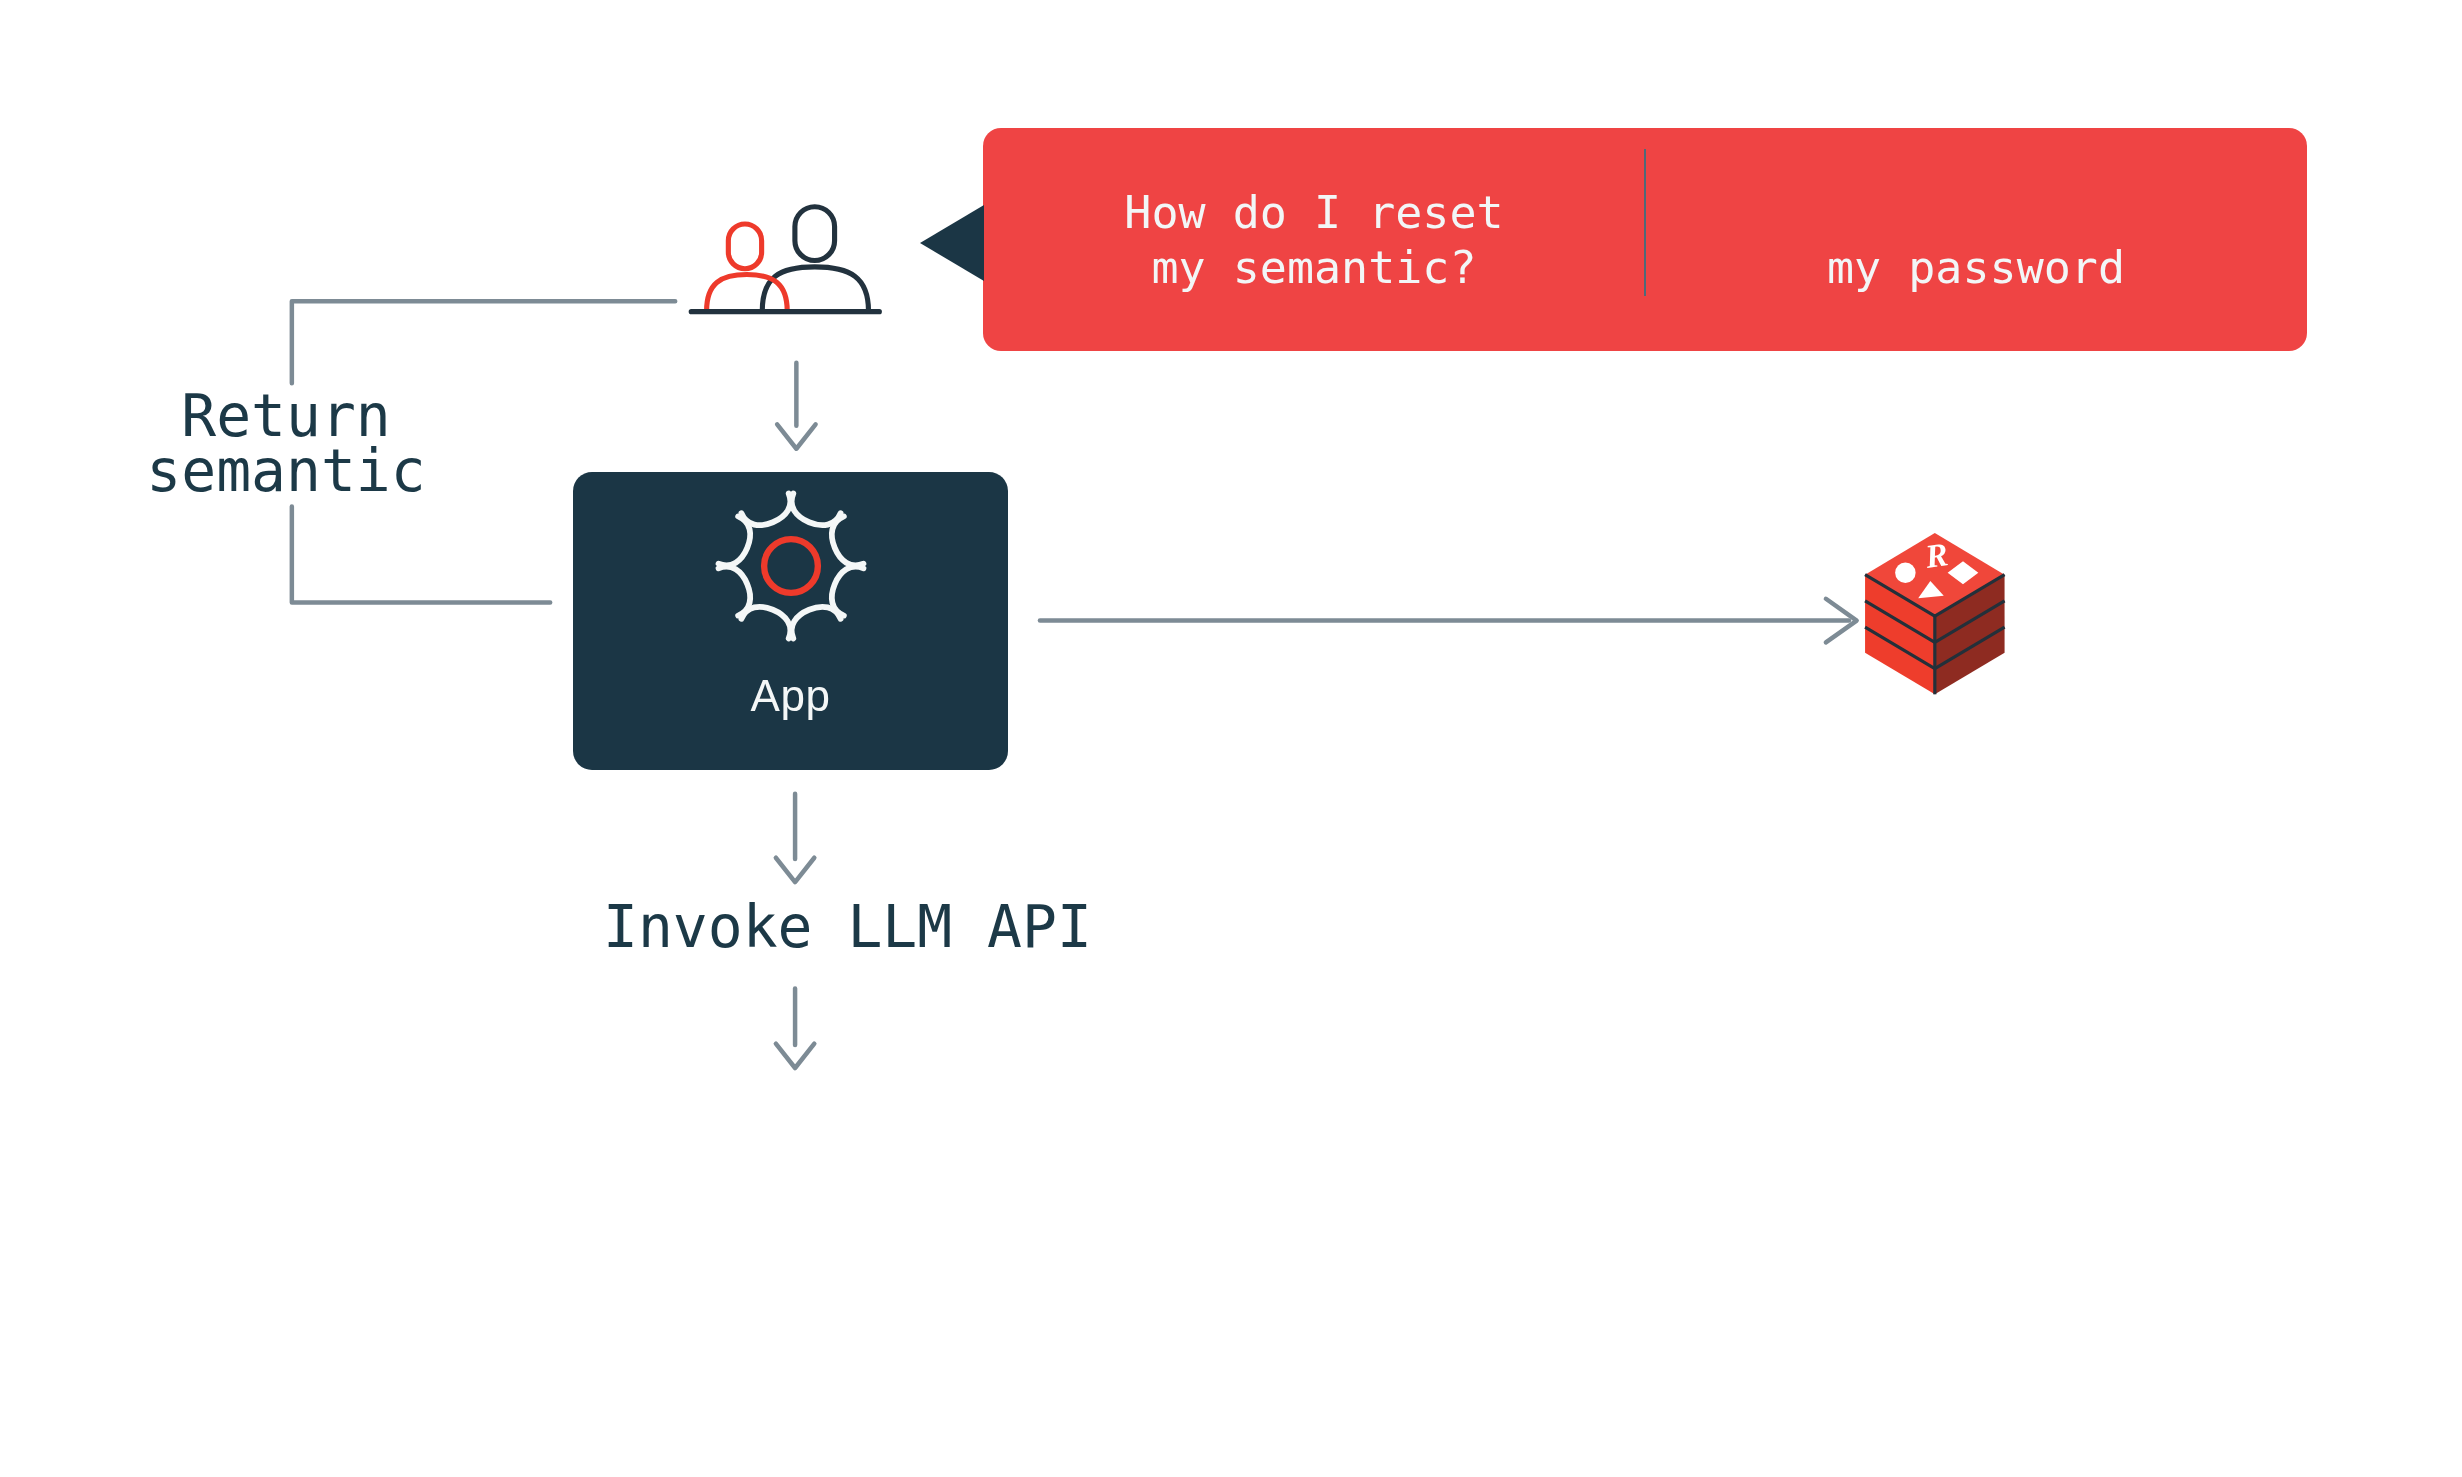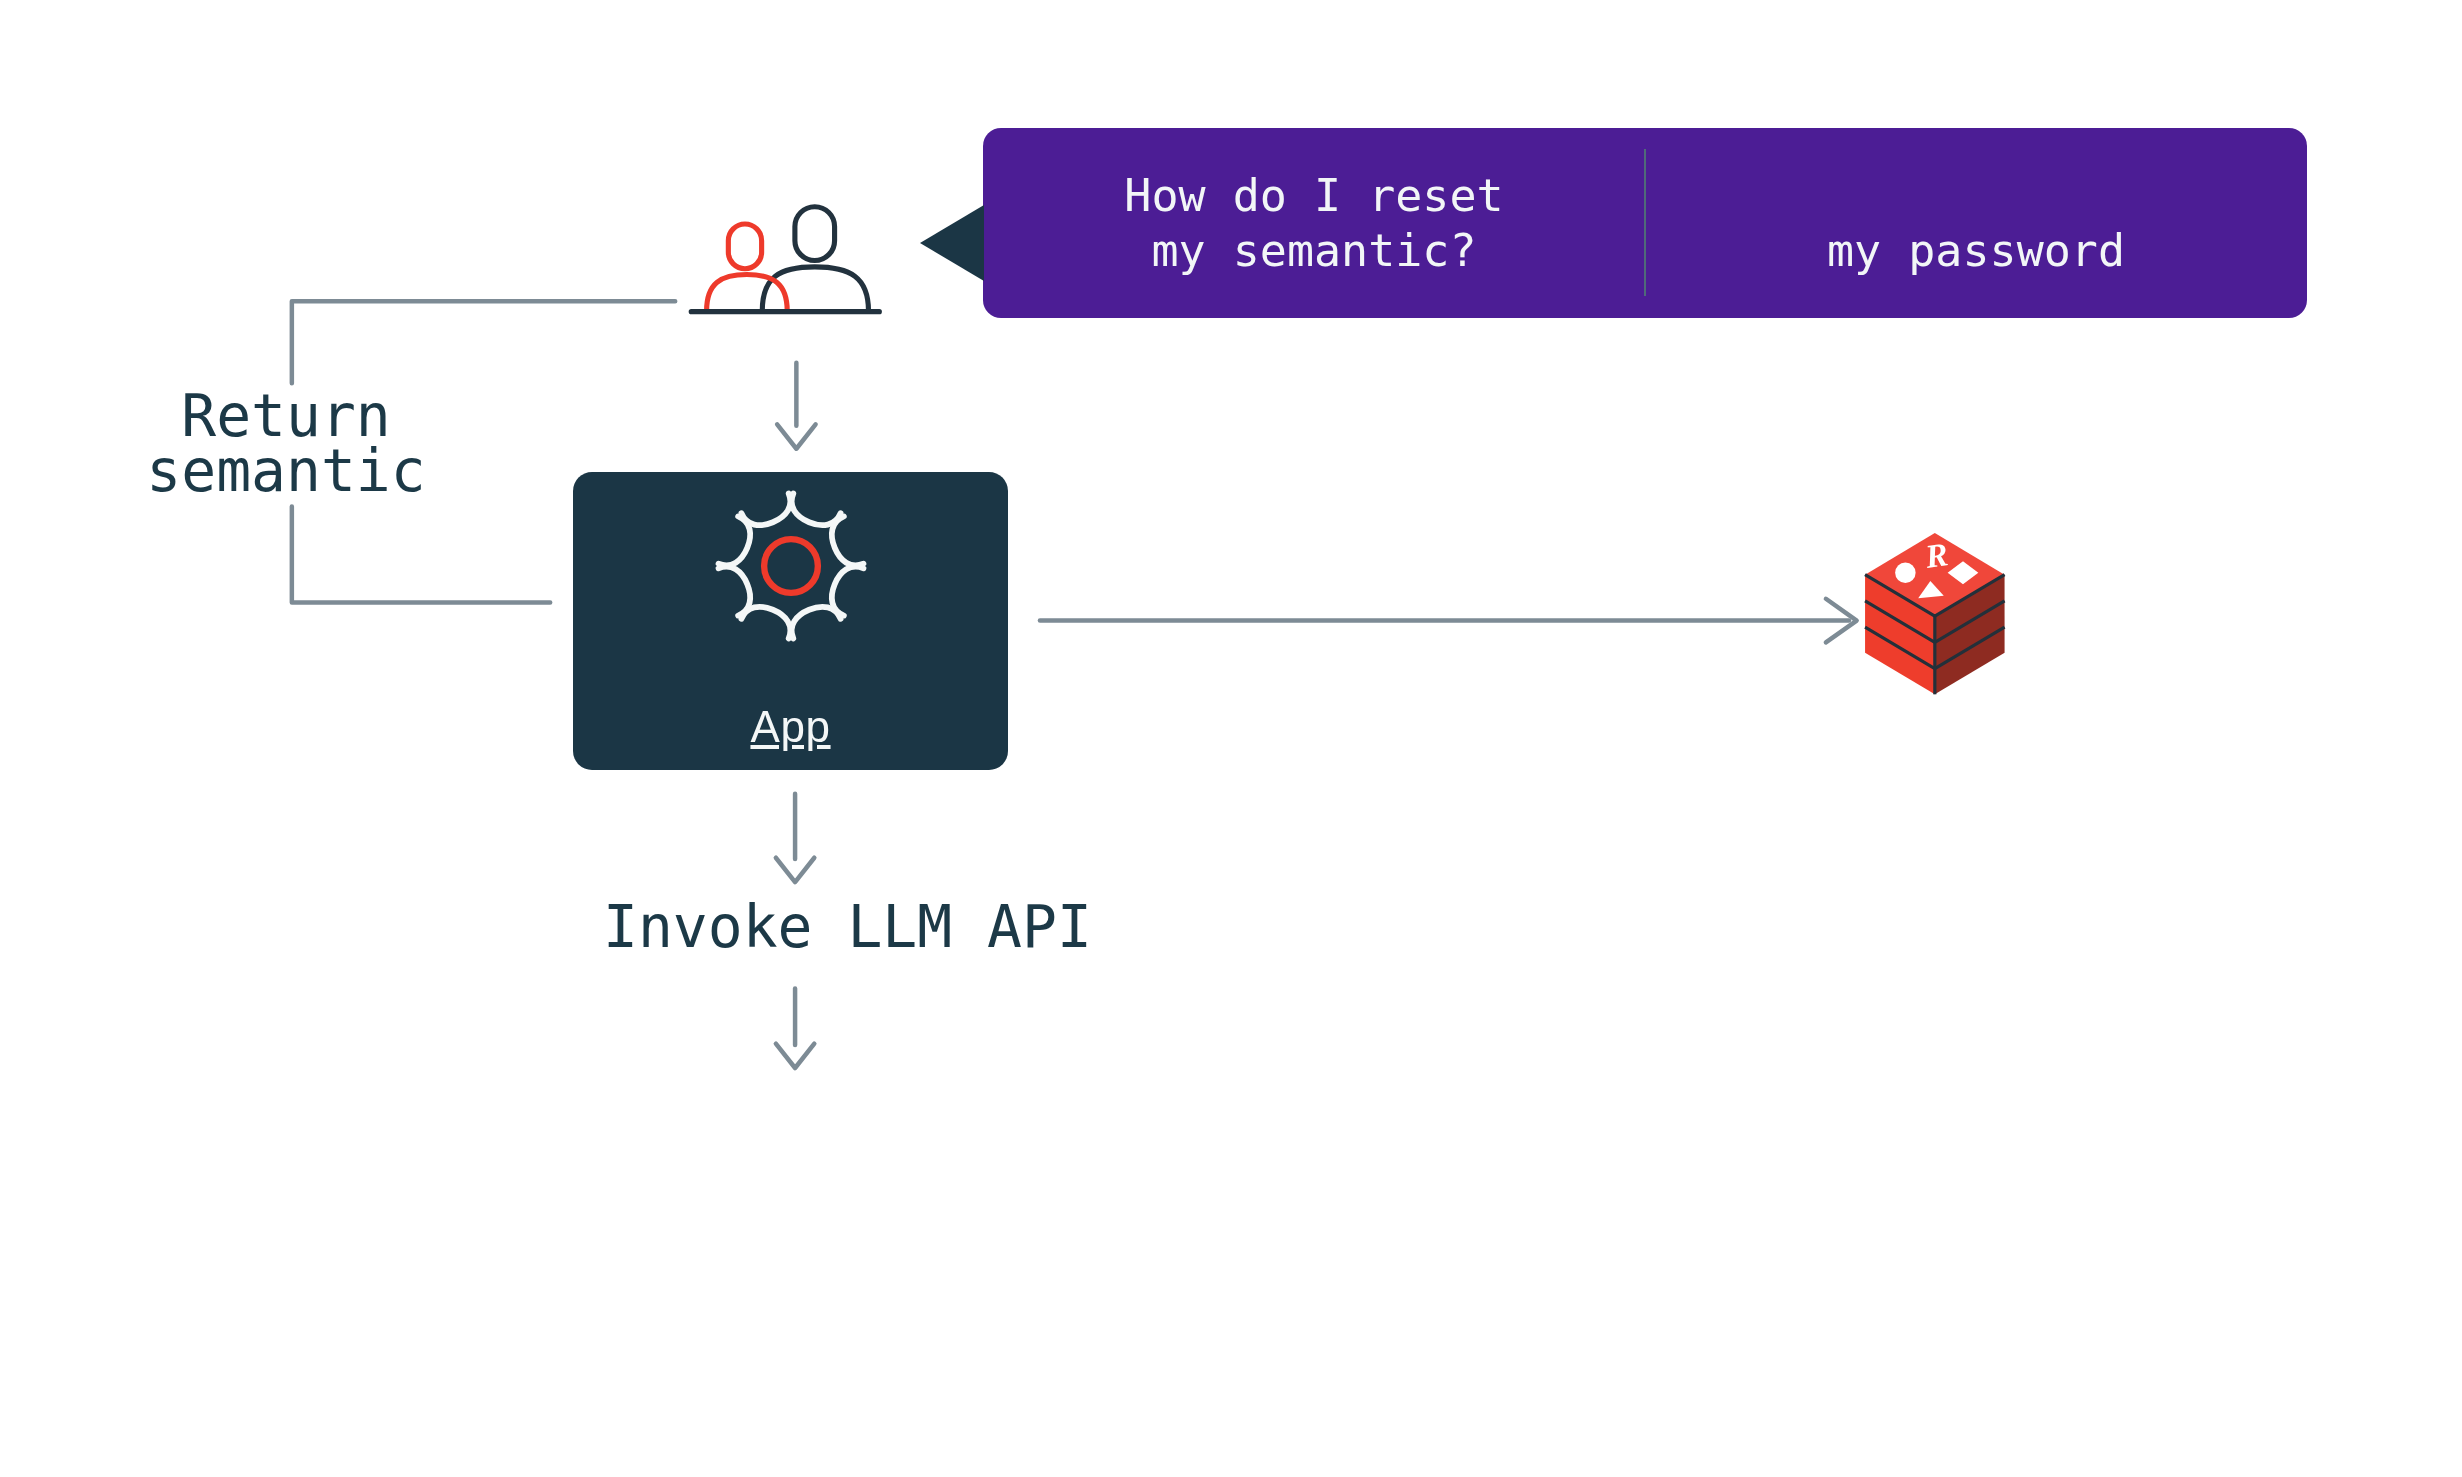--- a/index.html
+++ b/index.html
@@ -21,22 +21,22 @@
     position:absolute; z-index:3;
     color:#1c3947;
     font-size:58px; line-height:55px;
     text-align:center;
     white-space:pre;
   }
 
   
   #bubble {
     position:absolute; left:983px; top:128px;
-    width:1324px; height:190px;
-    background:#4c1d95; border-radius:18px;
+    width:1324px; height:223px;
+    background:#ef4444; border-radius:18px;
     z-index:2;
     display:flex; flex-direction:row; align-items:center;
   }
   #bubble .half {
     flex:1 1 50%;
     text-align:center;
     color:#f2f6f7;
     font-size:45px; line-height:55px;
     white-space:pre;
   }
@@ -60,21 +60,21 @@
   .node-box .node-label {
     position:absolute; left:0; width:100%;
     text-align:center;
     color:#f4f7f7;
     font-family:"Liberation Sans","DejaVu Sans",sans-serif;
     font-size:44px; line-height:51px;
     letter-spacing:0.6px;
   }
   #app-box  { left:573px; top:472px;  width:435px; height:298px; }
   #llm-box  { left:578px; top:1086px; width:430px; height:298px; }
-  #app-box .node-label { top:229px;text-decoration:underline; }
+  #app-box .node-label { top:198px; }
   #llm-box .node-label { top:218px; }
 
   .icon-center { position:absolute; left:50%; transform:translateX(-50%); }
 </style>
 </head>
 <body>
 
 <div id="canvas">
 
   <svg id="connectors" width="2462" height="1477" viewBox="0 0 3840 2304">

